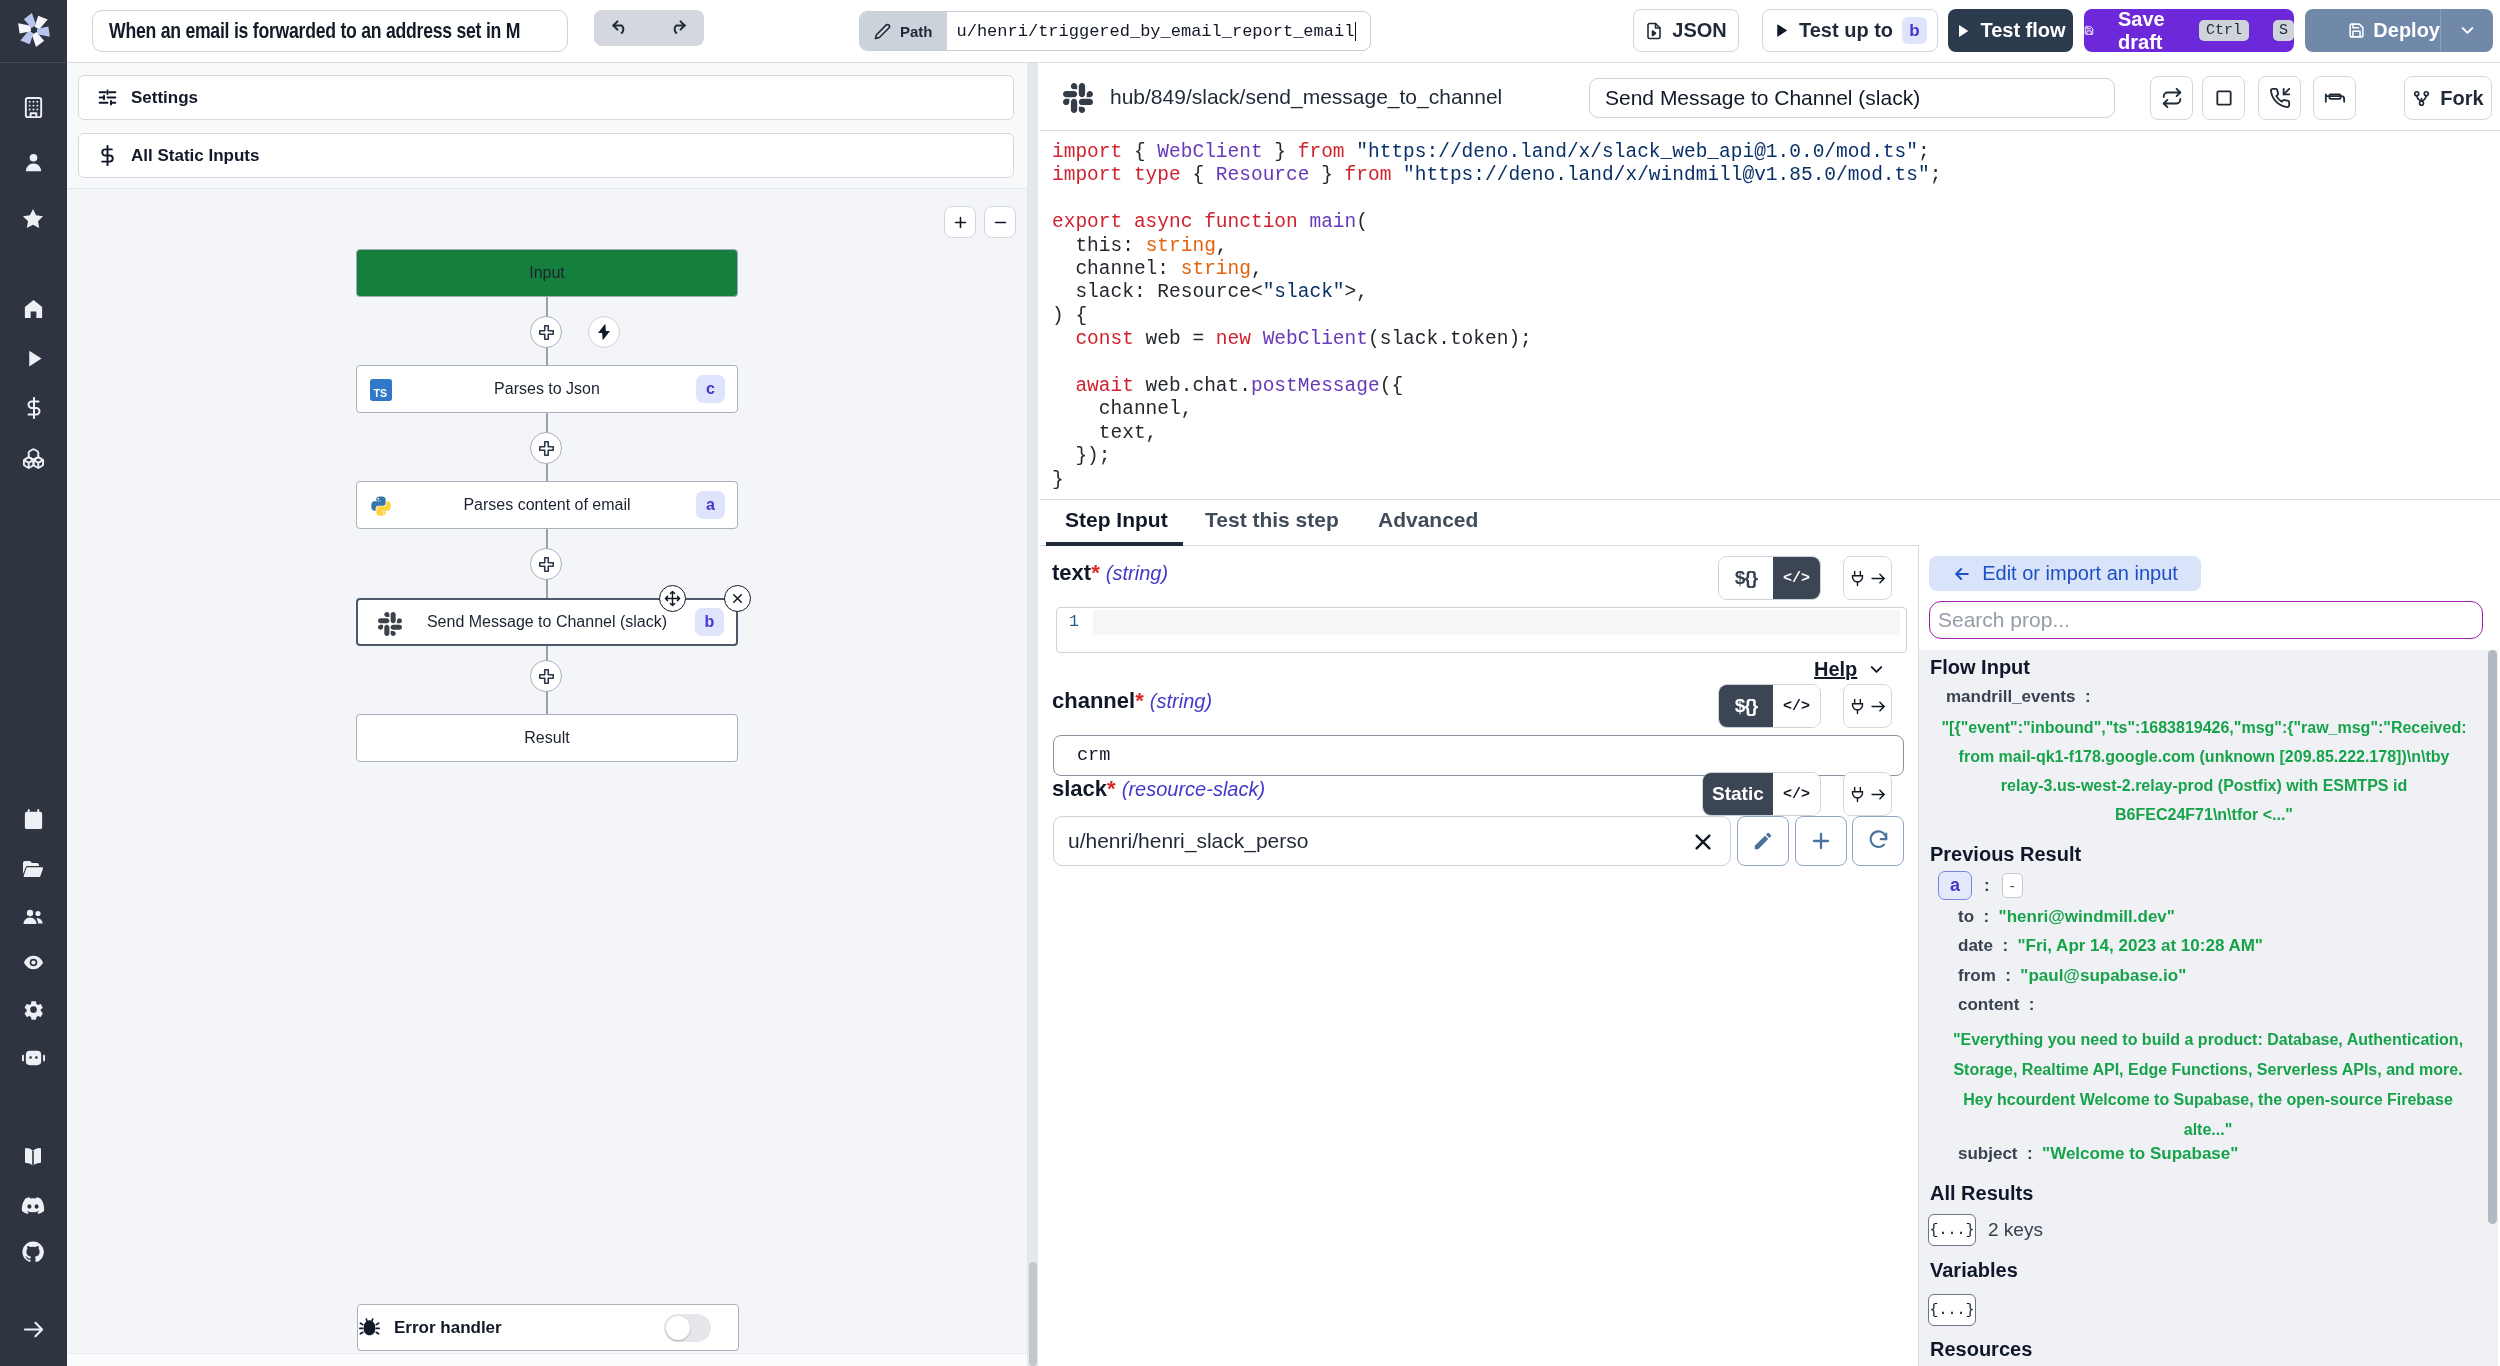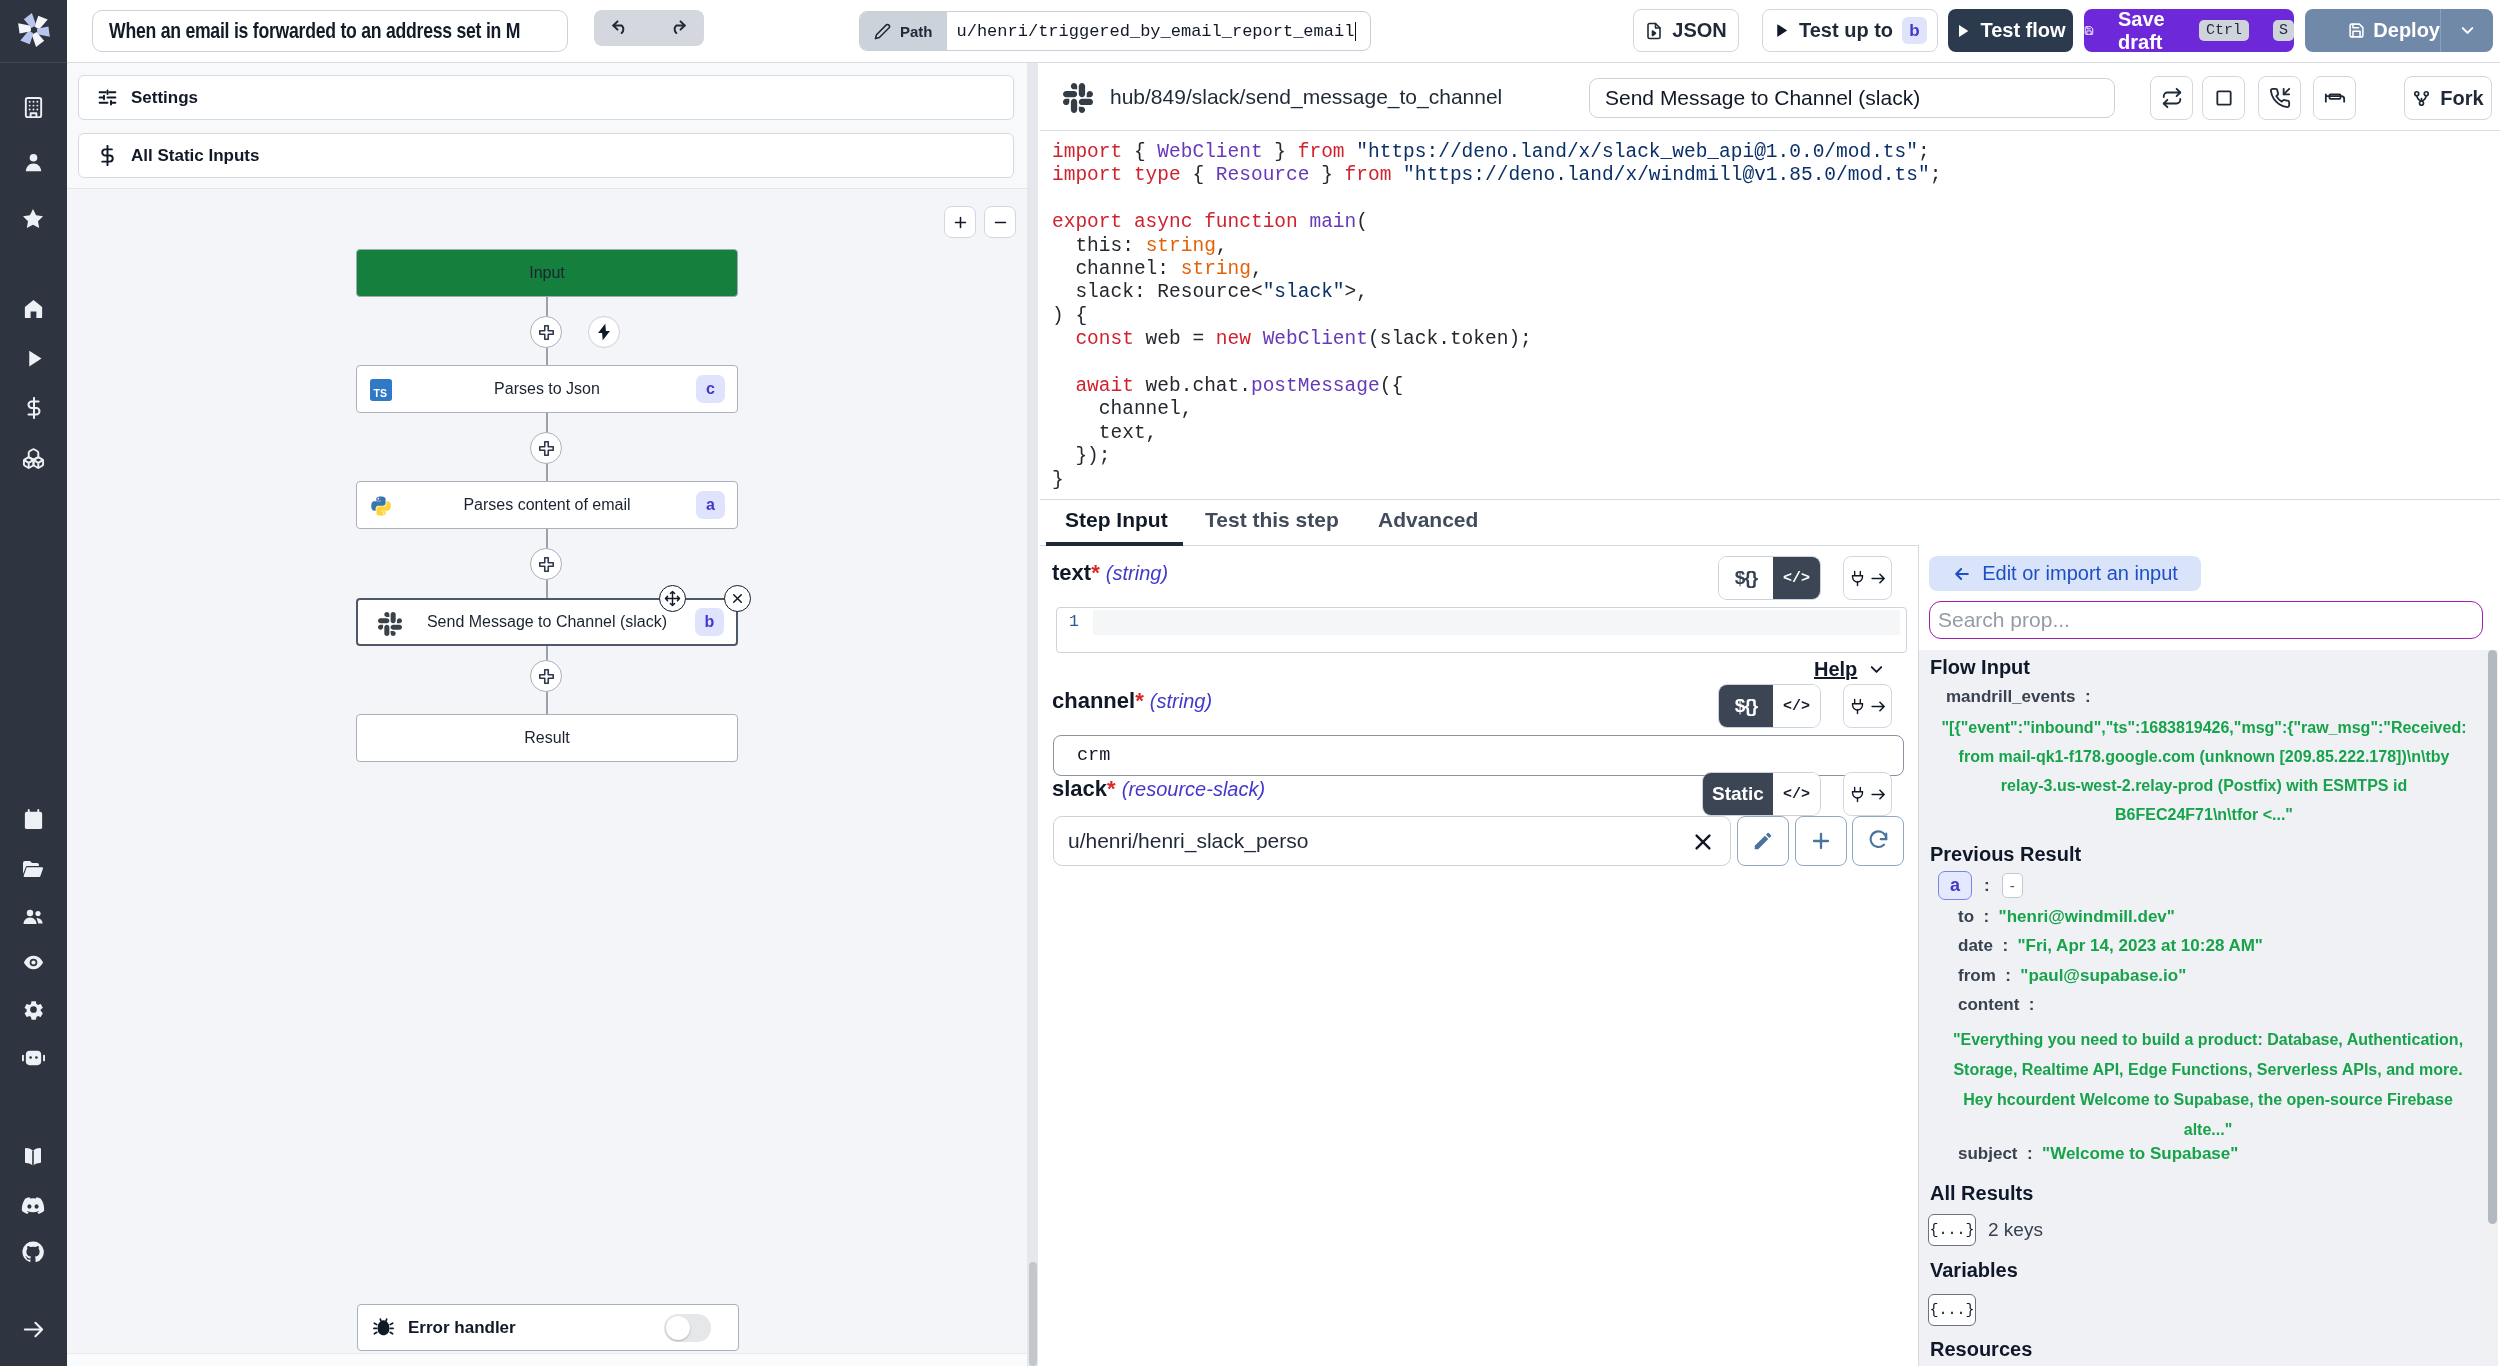--- a/index.html
+++ b/index.html
@@ -273,21 +273,21 @@
       <path d="M6 6l12 12M18 6L6 18"></path>
     </svg>
 </div>
 <div class="pluscircle" style="left:530px;top:660px">
     <svg width="19" height="19" viewBox="0 0 24 24" fill="#fff" stroke="#2d3748" stroke-width="2">
       <path d="M9.8 3.5h4.4v6.3h6.3v4.4h-6.3v6.3H9.8v-6.3H3.5V9.8h6.3z" stroke-linejoin="round"></path>
     </svg>
   </div>
 <div class="node" style="top:714px">Result</div>
 
-<div class="abs flex" style="left:357px;top:1304px;width:382px;height:47px;background:#fff;border:1px solid #aab1ba;border-radius:4px;padding-left:14px">
+<div class="abs flex" style="left:357px;top:1304px;width:382px;height:47px;background:#fff;border:1px solid #aab1ba;border-radius:4px;">
 <svg width="23" height="23" viewBox="0 0 24 24" fill="#111827">
       <path d="M12 20c-3.3 0-6-2.7-6-6v-3a6 6 0 1 1 12 0v3c0 3.3-2.7 6-6 6z"></path>
       <path d="M9 7.5a3 3 0 0 1 6 0z"></path>
       <path d="M5 9L2.5 7.5M5 13H2M5 17l-2.5 1.5M19 9l2.5-1.5M19 13h3M19 17l2.5 1.5M10 6.2a7 7 0 0 1-1.3-3M14 6.2a7 7 0 0 0 1.3-3" stroke="#111827" stroke-width="1.8" stroke-linecap="round" fill="none"></path>
     </svg>
 <span style="font-size:17px;font-weight:bold;color:#111827;margin-left:13px">Error handler</span>
 <div style="position:absolute;right:27px;width:47px;height:28px;background:#e5e7ea;border-radius:14px">
 <div style="position:absolute;left:2px;top:2px;width:24px;height:24px;background:#fff;border-radius:50%;box-shadow:0 1px 2px rgba(0,0,0,.25)"></div>
 </div>
 </div>

